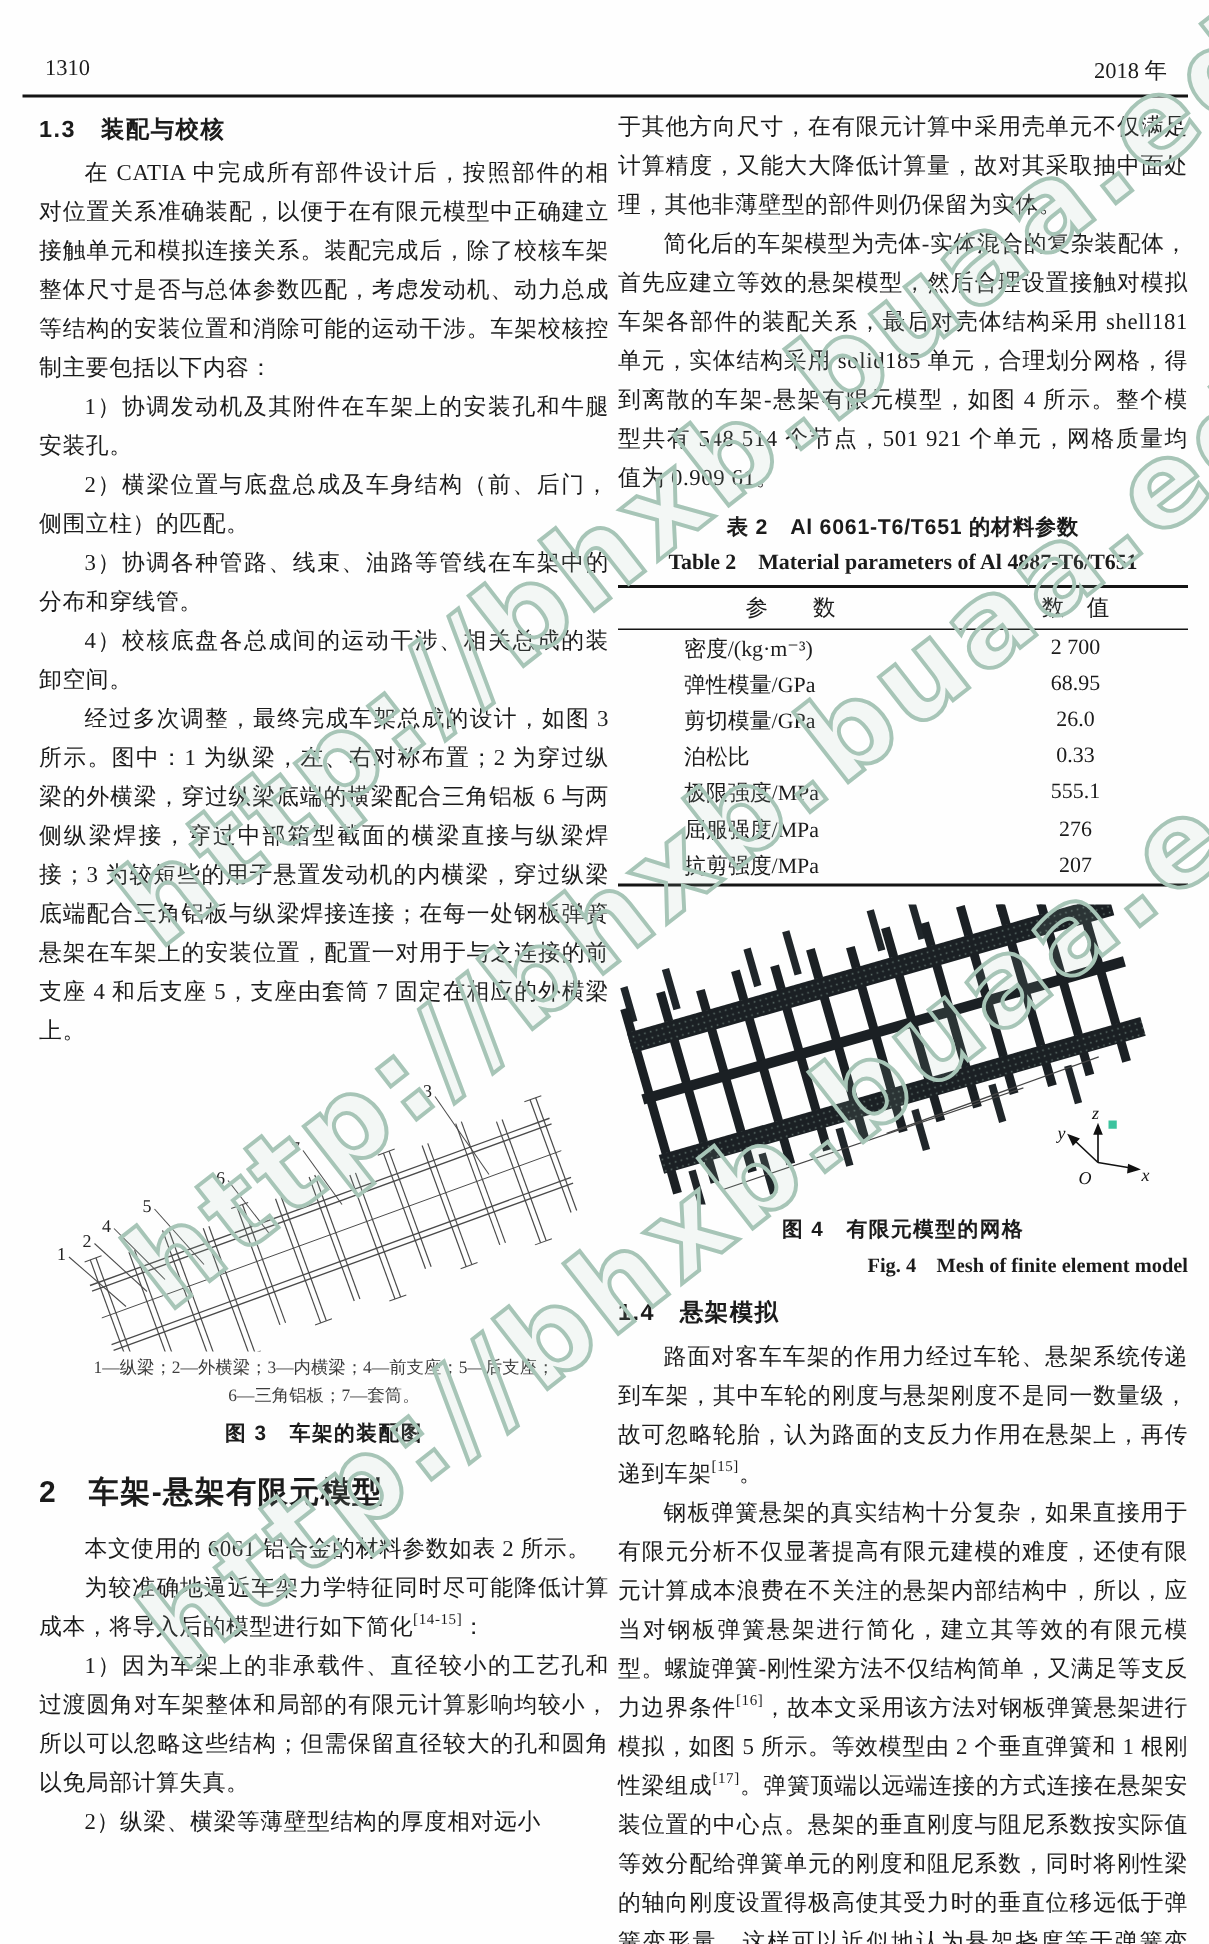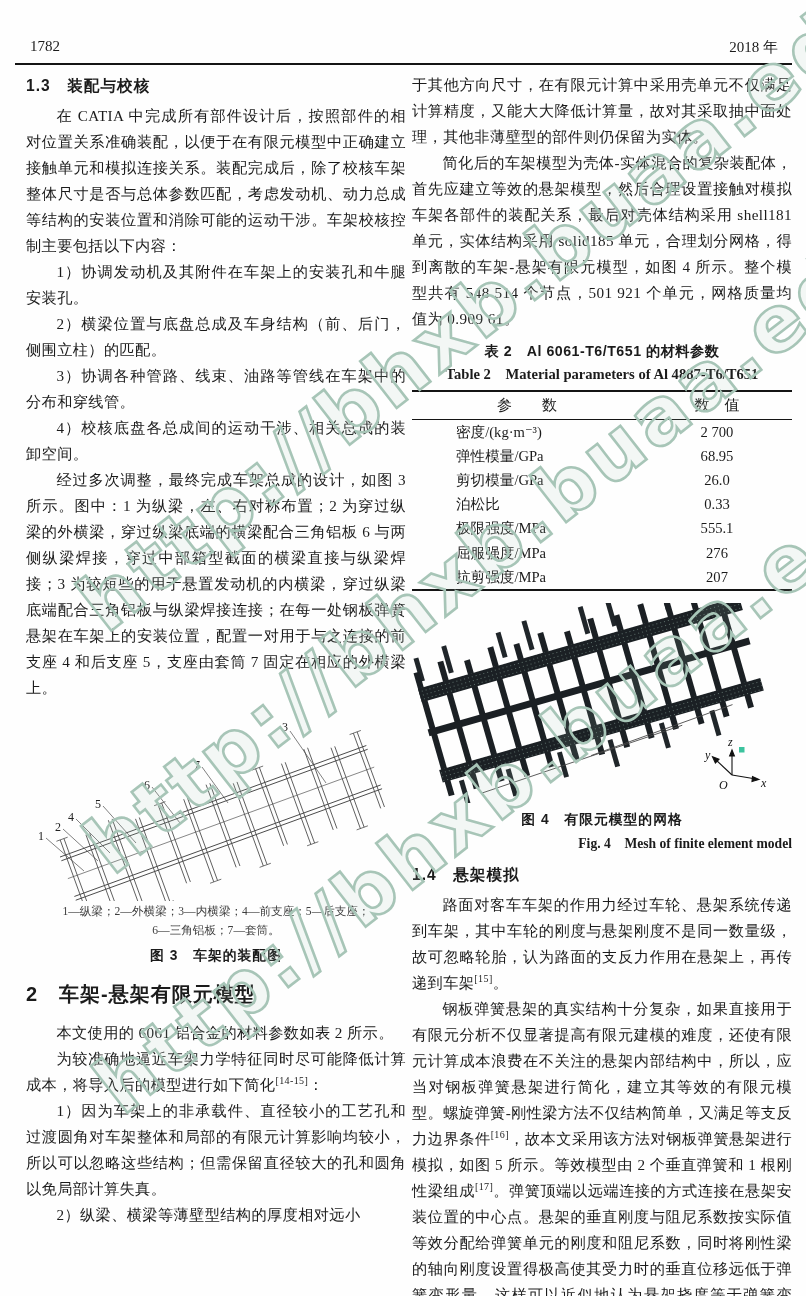--- a/index.html
+++ b/index.html
@@ -50,21 +50,21 @@
   .wm2{left:68px;top:820px;}
   .wm3{left:78px;top:1060px;}
   .axis-label{font-family:"Liberation Serif","DejaVu Serif",serif;font-style:italic;font-size:12px;fill:#111;}
   .fig3-num{font-family:"Liberation Serif","DejaVu Serif",serif;font-size:12px;fill:#222;}
 </style>
 </head>
 <body>
 
 <div class="page">
 
-  <div class="hdr-pagenum">1782</div>
+  <div class="hdr-pagenum">1310</div>
   <div class="hdr-year">2018 年</div>
   <div class="headrule"></div>
 
   <div class="col col-left">
     <div class="h-sub">1.3　装配与校核</div>
     <div>
         <p class="para">在 CATIA 中完成所有部件设计后，按照部件的相对位置关系准确装配，以便于在有限元模型中正确建立接触单元和模拟连接关系。装配完成后，除了校核车架整体尺寸是否与总体参数匹配，考虑发动机、动力总成等结构的安装位置和消除可能的运动干涉。车架校核控制主要包括以下内容：</p>
         <p class="para">1）协调发动机及其附件在车架上的安装孔和牛腿安装孔。</p>
         <p class="para">2）横梁位置与底盘总成及车身结构（前、后门，侧围立柱）的匹配。</p>
         <p class="para">3）协调各种管路、线束、油路等管线在车架中的分布和穿线管。</p>

